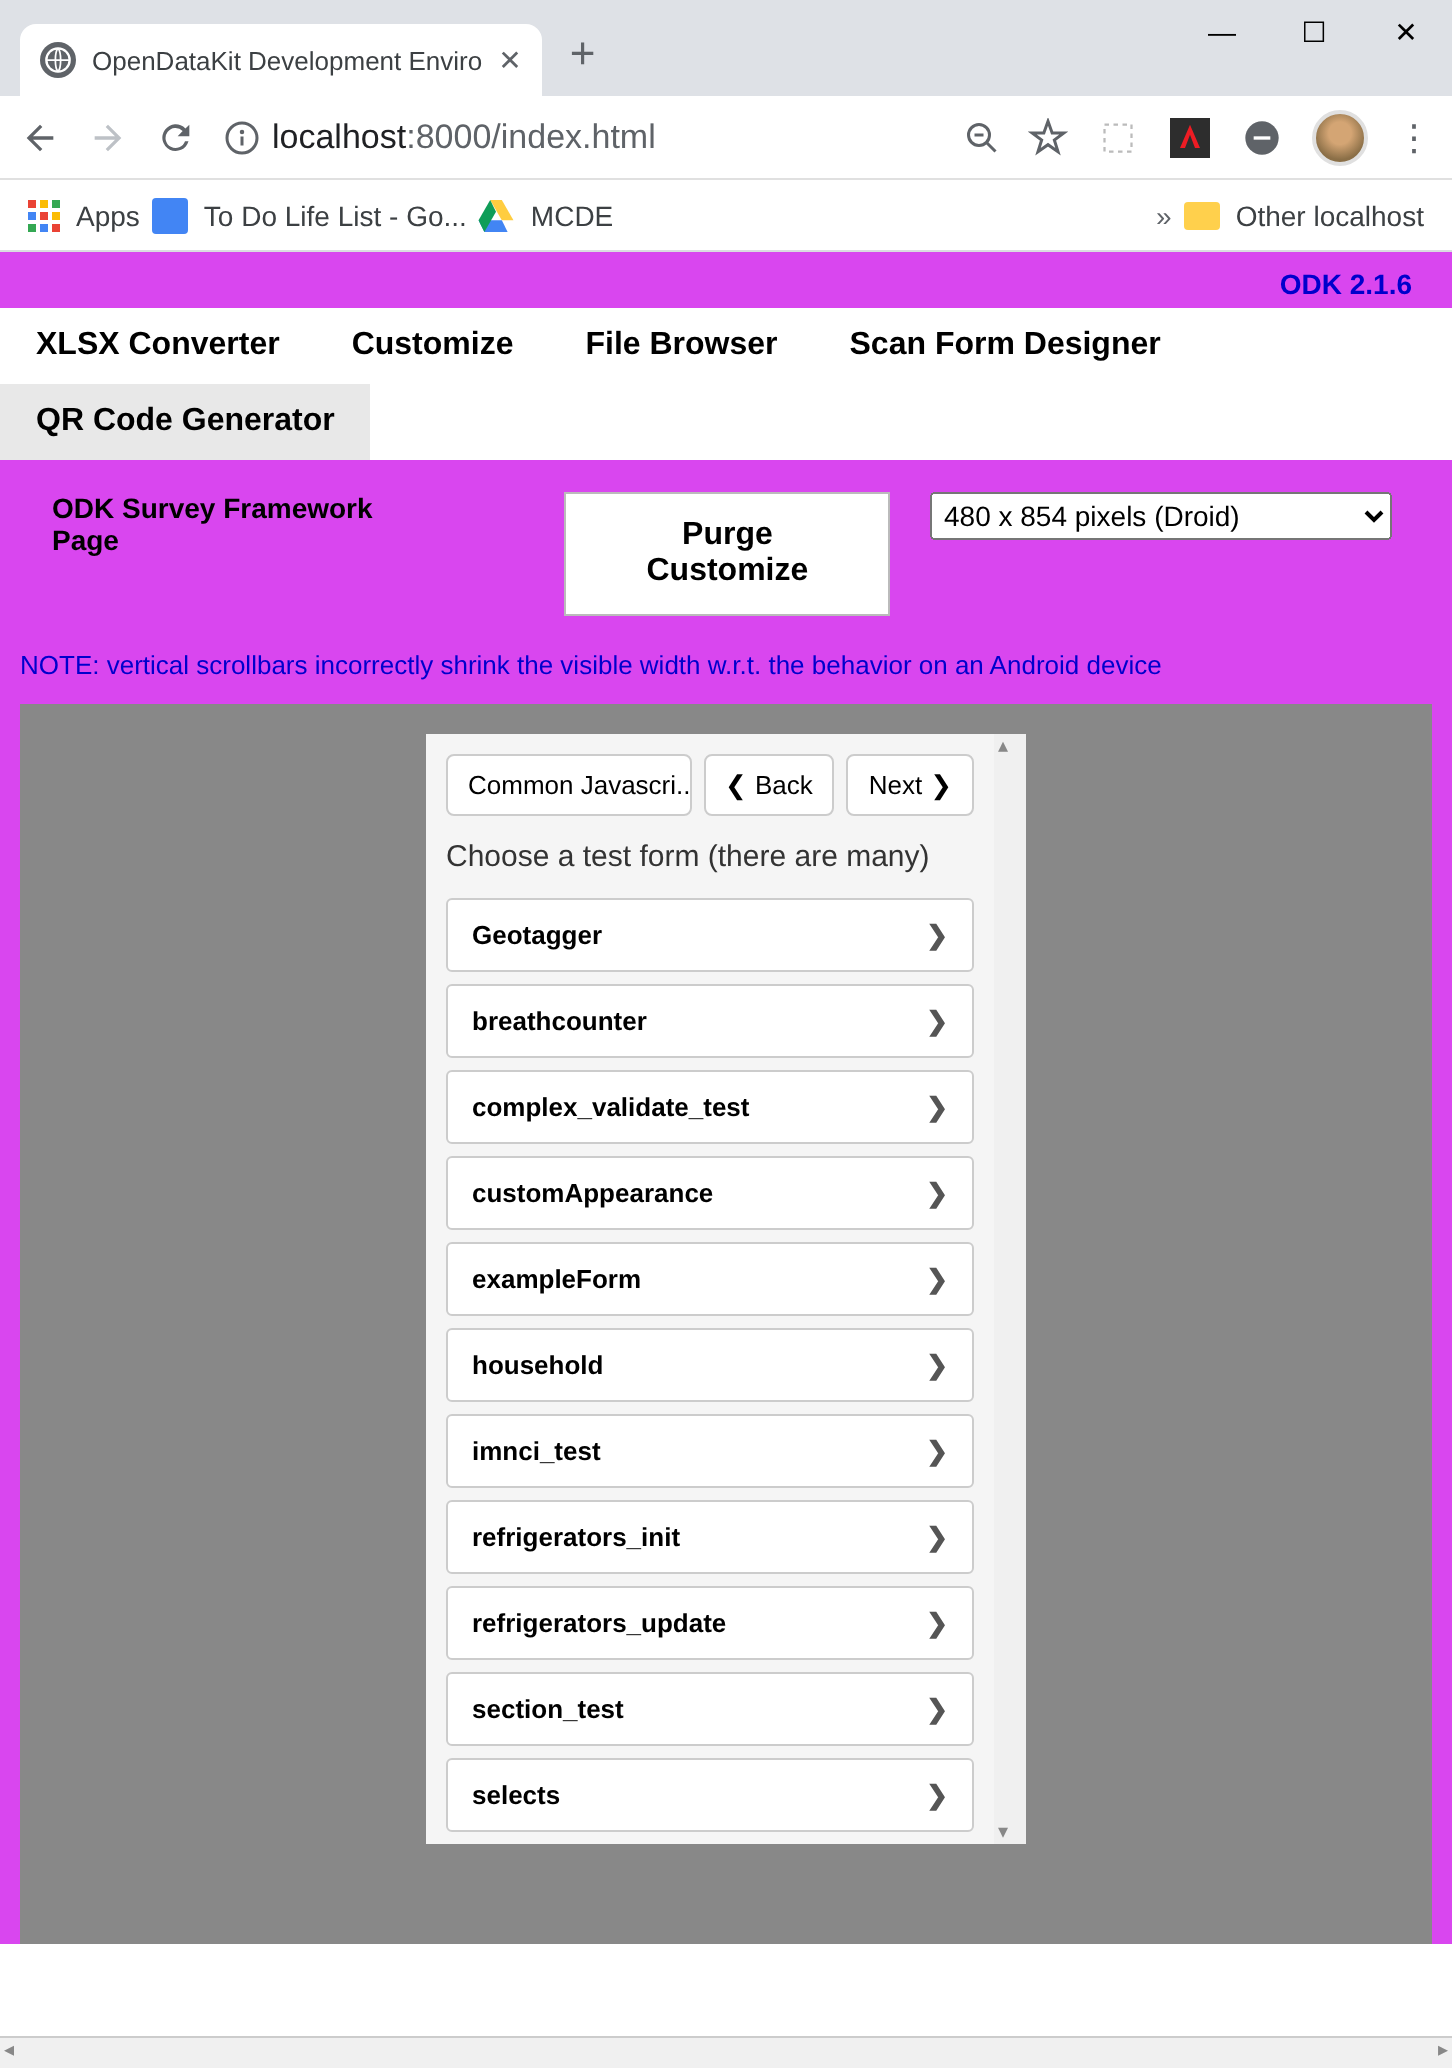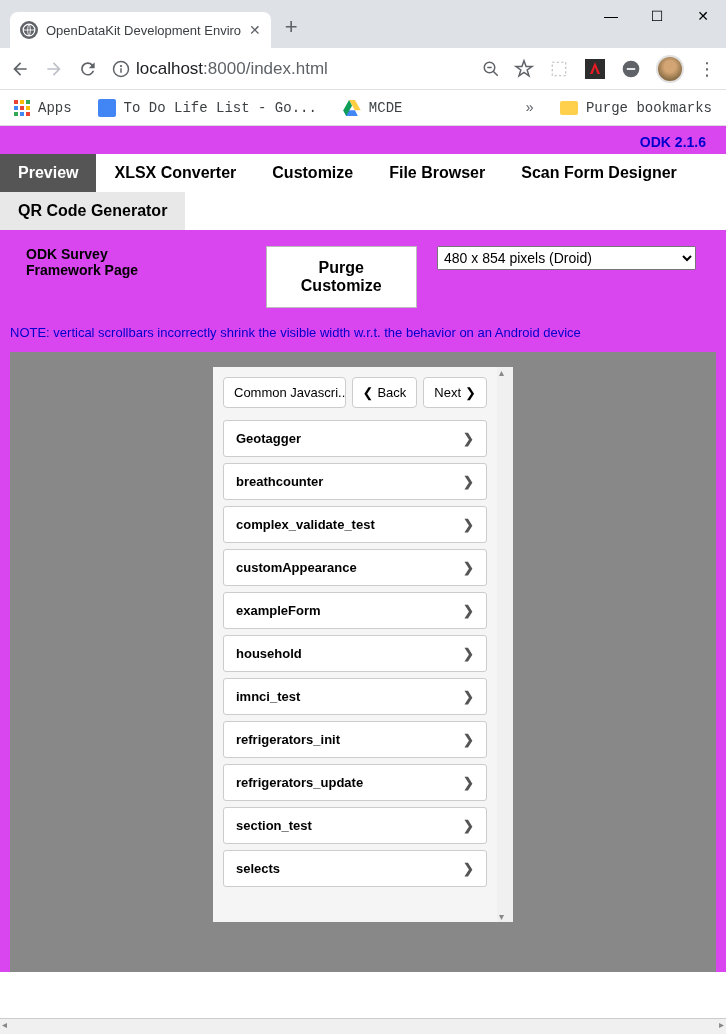--- a/index.html
+++ b/index.html
@@ -25,21 +25,21 @@
 .url { font-size: 17px; color: #202124; }
 .url .host { color: #202124; }
 .url .port { color: #5f6368; }
 .url .path { color: #5f6368; }
 .tool-icons { display: flex; align-items: center; gap: 14px; }
 .ext-icon { width: 22px; height: 22px; display: flex; align-items: center; justify-content: center; }
 .avatar { width: 28px; height: 28px; border-radius: 50%; background: radial-gradient(circle at 50% 40%, #d4a574 30%, #8b6f47 70%); border: 2px solid #e0e0e0; }
 .menu-dots { color: #5f6368; font-size: 18px; cursor: pointer; }
 
 
-.bookmarks { height: 36px; background: #fff; display: flex; align-items: center; padding: 0 14px; gap: 26px; border-bottom: 1px solid #dadce0; font-family: Liberation Mono, monospace; }
+.bookmarks { height: 36px; background: #fff; display: flex; align-items: center; padding: 0 14px; gap: 6px; border-bottom: 1px solid #dadce0; }
 .bm-item { display: flex; align-items: center; gap: 8px; font-size: 14px; color: #3c4043; cursor: pointer; }
 .apps-icon { display: grid; grid-template-columns: repeat(3, 4px); grid-template-rows: repeat(3, 4px); gap: 2px; }
 .apps-icon span { width: 4px; height: 4px; }
 .apps-icon span:nth-child(1) { background: #ea4335; }
 .apps-icon span:nth-child(2) { background: #fbbc04; }
 .apps-icon span:nth-child(3) { background: #34a853; }
 .apps-icon span:nth-child(4) { background: #4285f4; }
 .apps-icon span:nth-child(5) { background: #ea4335; }
 .apps-icon span:nth-child(6) { background: #fbbc04; }
 .apps-icon span:nth-child(7) { background: #34a853; }
@@ -56,21 +56,21 @@
 
 .odk-tabs { display: flex; flex-wrap: wrap; background: #fff; }
 .odk-tab { padding: 10px 18px; font-size: 16px; font-weight: bold; cursor: pointer; background: #e8e8e8; color: #000; }
 .odk-tab.active { background: #555; color: #fff; }
 .odk-tab.inactive { background: #fff; }
 
 .controls { display: flex; padding: 16px 10px 10px; gap: 20px; align-items: flex-start; margin-left: 16px; }
 .ctrl-col { display: flex; flex-direction: column; gap: 10px; }
 .ctrl-label { font-weight: bold; font-size: 14px; }
 .purge-btn { padding: 12px 22px; font-size: 16px; font-weight: bold; background: #fff; border: 1px solid #bbb; cursor: pointer; margin-left: 60px; }
-.dim-select { width: 259px; font-size: 14px; padding: 2px; }
+.dim-select { width: 231px; font-size: 14px; padding: 2px; }
 
 .note { color: #0000cc; font-size: 13px; padding: 6px 10px 10px; line-height: 1.4; }
 
 .device-frame { background: #888; margin: 0 10px; padding: 0; position: relative; height: 620px; }
 .device-inner { width: 300px; margin: 0 auto; background: #f5f5f5; height: 555px; position: relative; top: 15px; overflow: hidden; display: flex; }
 .device-content { flex: 1; padding: 10px; overflow-y: auto; }
 .device-scroll { width: 16px; background: #f0f0f0; position: relative; }
 .device-scroll::before { content: '▴'; position: absolute; top: 0; left: 2px; font-size: 10px; color: #888; }
 .device-scroll::after { content: '▾'; position: absolute; bottom: 0; left: 2px; font-size: 10px; color: #888; }
 
@@ -201,29 +201,28 @@
           <path d="M0 14l4 8h16l-4-8z" fill="#4285f4"></path>
           <path d="M8 0L0 14l4 8 8-14z" fill="#0f9d58"></path>
         </svg>
       </span>
     <span>MCDE</span>
   </div>
   <div class="bm-spacer"></div>
   <span class="bm-chevron">»</span>
   <div class="bm-item">
     <span class="folder-icon"></span>
-    <span>Purge bookmarks</span>
+    <span>Other localhost</span>
   </div>
 </div>
 
 <div class="page">
   <div class="version">ODK 2.1.6</div>
 
   <div class="odk-tabs">
-    <div class="odk-tab active">Preview</div>
     <div class="odk-tab inactive">XLSX Converter</div>
     <div class="odk-tab inactive">Customize</div>
     <div class="odk-tab inactive">File Browser</div>
     <div class="odk-tab inactive">Scan Form Designer</div>
     <div class="odk-tab" style="background:#e8e8e8">QR Code Generator</div>
   </div>
 
   <div class="controls">
     <div class="ctrl-col">
       <div class="ctrl-label">ODK Survey Framework Page</div>
@@ -247,20 +246,21 @@
             </div>
           <div class="pill-btn">
               <span>❮</span>
               <span>Back</span>
             </div>
           <div class="pill-btn">
               <span>Next</span>
               <span>❯</span>
             </div>
         </div>
+        <div class="form-prompt">Choose a test form (there are many)</div>
         <div class="form-list">
           <div class="form-item">
               <span>Geotagger</span>
               <span class="chev">❯</span>
             </div>
           <div class="form-item">
               <span>breathcounter</span>
               <span class="chev">❯</span>
             </div>
           <div class="form-item">

